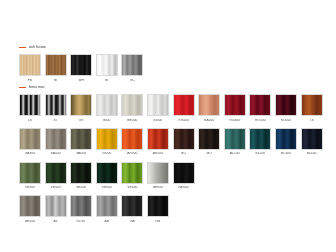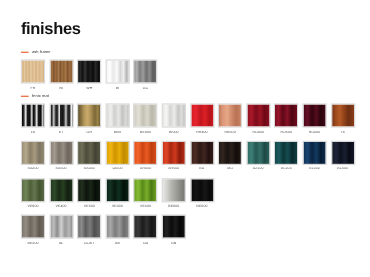--- a/index.html
+++ b/index.html
@@ -65,21 +65,20 @@
     overflow: hidden;
   }
   .sec-ash  { top: 44px; }
   .sec-fenix{ top: 84px; }
 </style>
 </head>
 <body>
 
 <div class="page">
 
-  <div class="page-title">finishes</div>
 
   <div class="section sec-ash">
     <div class="section-head">
       <span class="dash" style="background: rgb(226, 86, 31);"></span>
       <span class="section-label">ash frame</span>
     </div>
     <div class="rows">
       <div class="row">
         <div class="cell">
           <span class="swatch" style="background: linear-gradient(90deg, rgb(224, 193, 147) 0%, rgb(216, 181, 132) 6%, rgb(229, 203, 162) 12%, rgb(213, 176, 131) 19%, rgb(226, 199, 156) 26%, rgb(211, 173, 128) 33%, rgb(230, 205, 164) 40%, rgb(217, 184, 138) 48%, rgb(227, 201, 158) 56%, rgb(212, 175, 130) 64%, rgb(229, 203, 161) 72%, rgb(215, 179, 134) 80%, rgb(225, 197, 154) 88%, rgb(214, 177, 133) 100%);"></span>

